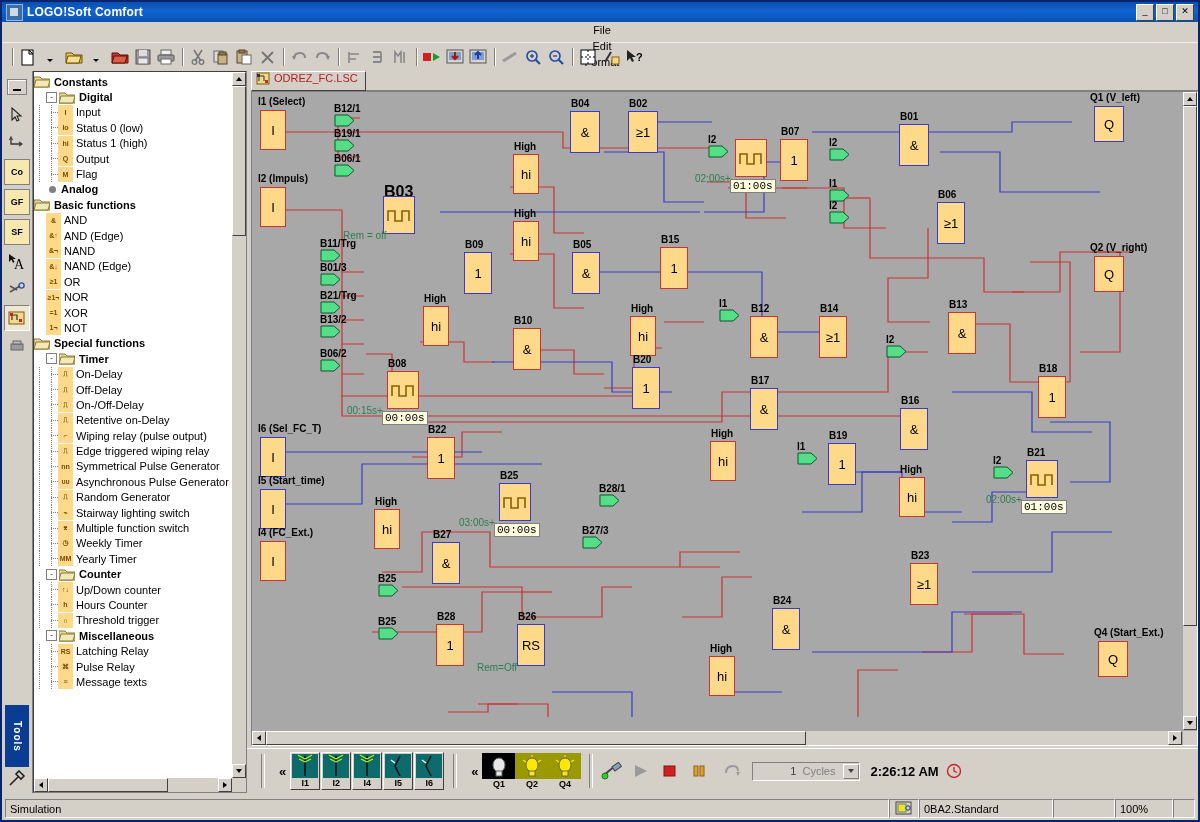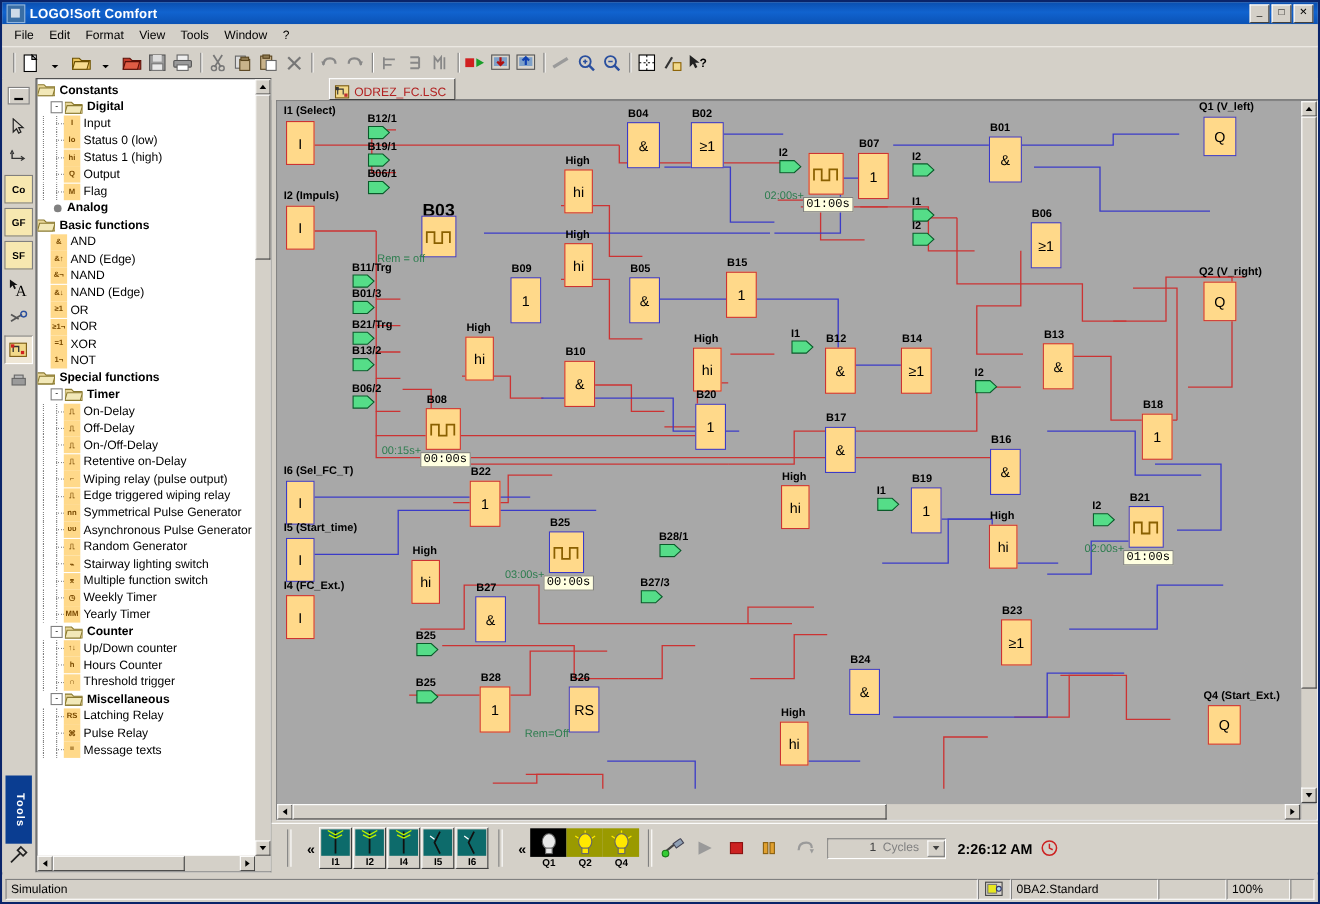--- a/index.html
+++ b/index.html
@@ -21,21 +21,21 @@
   .title-icon:after{content:"";position:absolute;left:3px;top:3px;width:8px;height:8px;
               background:#fff;opacity:.75;}
   .title-text{font-weight:bold;font-size:12px;letter-spacing:.2px;flex:1;}
   .tb-btns{display:flex;gap:2px;padding-right:2px;}
   .tb-btn{width:16px;height:15px;background:#d4d0c8;border:1px solid;
           border-color:#fff #404040 #404040 #fff;font-size:9px;line-height:13px;
           text-align:center;color:#000;font-family:"Liberation Sans",sans-serif;}
 
   
   .menubar{height:19px;background:#d4d0c8;display:flex;align-items:center;
-           border-bottom:1px solid #d4d0c8;padding-left:4px;}
+           border-bottom:1px solid #d4d0c8;padding-left:4px;flex-direction:column;}
   .menu-item{padding:2px 7px;font-size:11px;color:#000;}
 
   
   .toolbar{height:30px;background:#d4d0c8;display:flex;align-items:center;
            padding-left:6px;border-bottom:1px solid #808080;
            box-shadow:inset 0 1px 0 #f2f0ec;}
   .tool{width:22px;height:22px;margin-right:1px;display:flex;align-items:center;
         justify-content:center;position:relative;}
   .tool svg{display:block;}
   .tsep{width:1px;height:18px;background:#808080;margin:0 4px;
@@ -97,21 +97,21 @@
   .arr{width:0;height:0;}
   .arr.up{border-left:3px solid transparent;border-right:3px solid transparent;border-bottom:4px solid #000;}
   .arr.down{border-left:3px solid transparent;border-right:3px solid transparent;border-top:4px solid #000;}
   .arr.left{border-top:3px solid transparent;border-bottom:3px solid transparent;border-right:4px solid #000;}
   .arr.right{border-top:3px solid transparent;border-bottom:3px solid transparent;border-left:4px solid #000;}
 
   
   .main{flex:1;display:flex;flex-direction:column;background:#d4d0c8;position:relative;}
   .tabstrip{height:20px;background:#d4d0c8;display:flex;align-items:flex-end;padding-left:4px;}
   .tab{height:18px;background:#d4d0c8;border:1px solid;border-color:#fff #404040 #404040 #fff;
-       display:flex;align-items:flex-end;padding:0 7px 0 4px;font-size:11px;color:#b22222;margin-left:48px;}
+       display:flex;align-items:flex-start;padding:0 7px 0 4px;font-size:11px;color:#b22222;}
   .tabicon{width:14px;height:13px;margin-right:4px;flex:none;}
   .tabrest{flex:1;border-bottom:1px solid #808080;height:17px;}
 
   .canvaswrap{flex:1;margin:0 0 0 4px;position:relative;border:1px solid;
               border-color:#808080 #fff #fff #808080;background:#a8a8a8;}
   .canvas{position:absolute;left:0;top:0;right:15px;bottom:15px;background:#a8a8a8;overflow:hidden;}
   .canvas svg{display:block;}
 
   
   .simbar{height:44px;background:#d4d0c8;border-top:1px solid #fff;display:flex;

